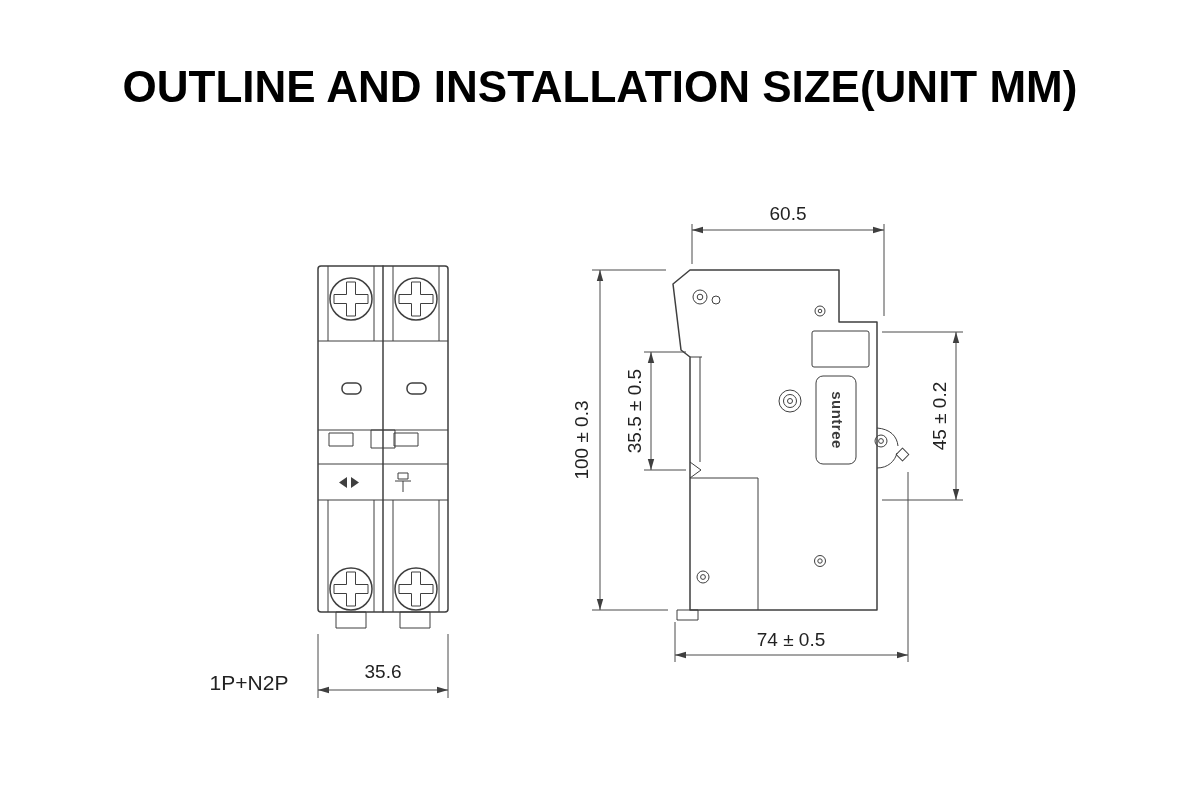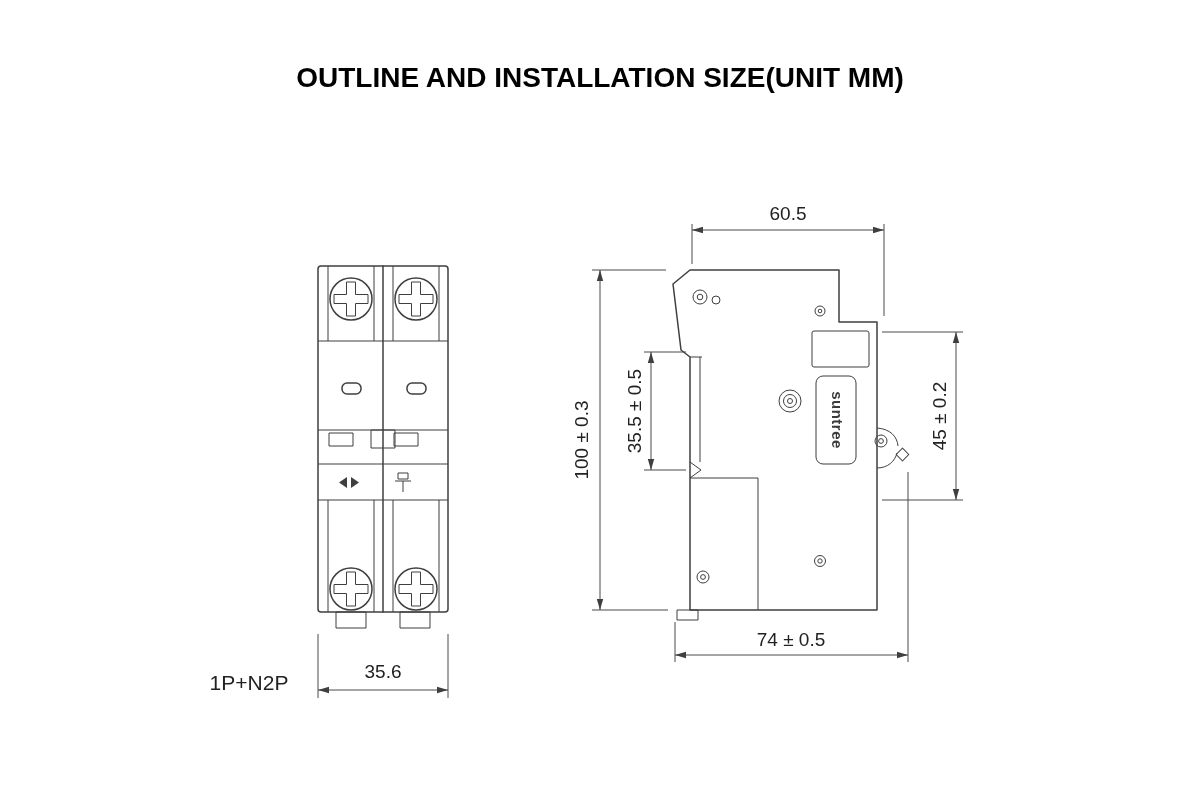--- a/index.html
+++ b/index.html
@@ -1,19 +1,19 @@
 <!DOCTYPE html>
 <html><head>
 <meta charset="utf-8">
 <style>
   html,body{margin:0;padding:0;background:#ffffff;}
   .stage{position:relative;width:1200px;height:799px;background:#ffffff;overflow:hidden;
          font-family:"Liberation Sans",sans-serif;}
   .title{position:absolute;top:62px;left:0;width:100%;text-align:center;margin:0;
-         font-size:28px;font-weight:bold;color:#000;letter-spacing:0px;}
+         font-size:44px;font-weight:bold;color:#000;letter-spacing:0px;}
   svg.drawing{position:absolute;left:0;top:0;}
   .ln{fill:none;stroke:#3f3f3f;stroke-width:1.5;stroke-linejoin:round;stroke-linecap:round;}
   .lt{fill:none;stroke:#3f3f3f;stroke-width:1;stroke-linejoin:round;}
   .dim{fill:none;stroke:#4a4a4a;stroke-width:1;}
   text{font-family:"Liberation Sans",sans-serif;}
   .dimtext{font-size:19px;fill:#222222;}
   .small{font-size:21px;fill:#222222;}
   .brand{font-size:15px;font-weight:bold;fill:#3a3a3a;letter-spacing:.5px;}
 </style>
 </head>

